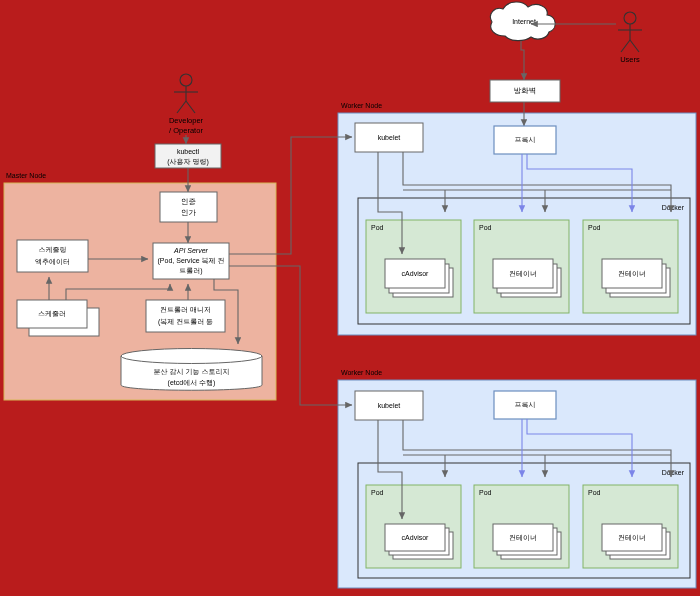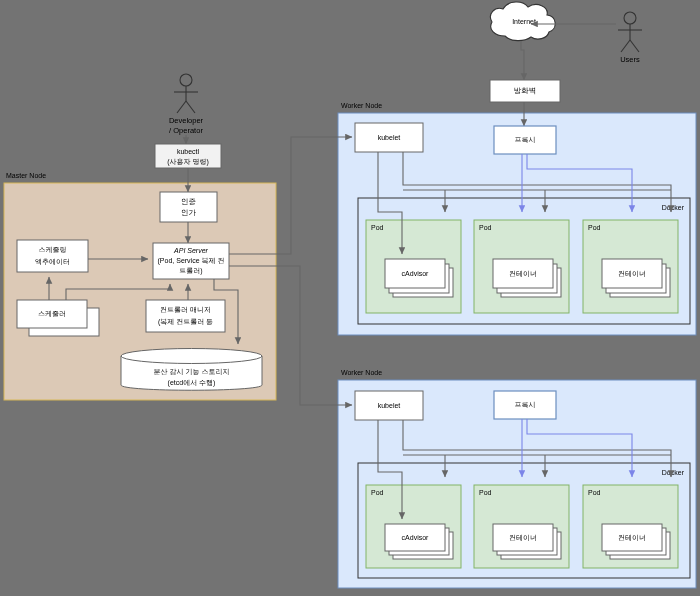--- a/index.html
+++ b/index.html
@@ -4,21 +4,21 @@
 <style>
   html, body {
     margin: 0;
     padding: 0;
     background: #ffffff;
   }
   #canvas {
     position: relative;
     width: 700px;
     height: 596px;
-    background: #737373;
+    background: #b91c1c;
     font-family: "Liberation Sans", "DejaVu Sans", sans-serif;
     overflow: hidden;
     text-align: center;
   }
   svg { display: block; }
   .lbl {
     font-family: "Liberation Sans", "DejaVu Sans", sans-serif;
     fill: #000000;
     font-size: 7.5px;
     text-anchor: middle;

